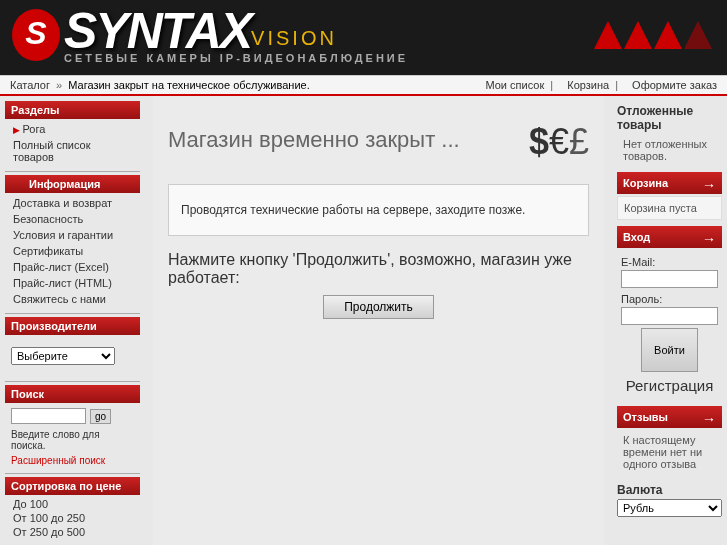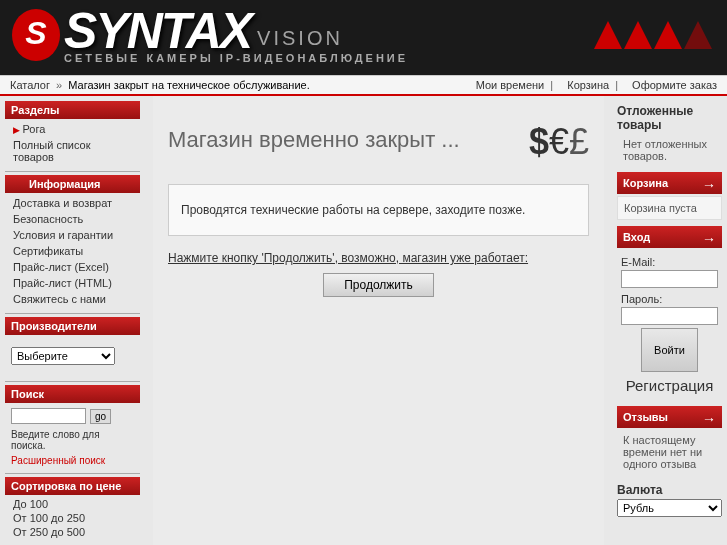--- a/index.html
+++ b/index.html
@@ -34,21 +34,21 @@
     .sidebar-price-item { padding: 1px 8px; font-size: 11px; }
     .sidebar-price-item a { color: #333; text-decoration: none; }
     .divider { border: none; border-top: 1px solid #aaa; margin: 3px 0; }
 
     
     .main-content { flex: 1; padding: 10px 15px; background: #ebebeb; }
     .store-closed-header { display: flex; align-items: center; padding: 10px 0; }
     .store-closed-title { font-size: 22px; color: #666; font-weight: normal; flex: 1; }
     .currency-icon { font-size: 42px; color: #333; margin-left: 20px; }
     .store-message-box { border: 1px solid #ccc; background: #f9f9f9; padding: 18px 12px; margin: 10px 0; font-size: 12px; color: #333; }
-    .store-continue-text { font-size: 12px; color: #333; margin: 15px 0 8px 0; text-decoration: underline; }
+    .store-continue-text { font-size: 16px; color: #333; margin: 15px 0 8px 0; }
     .continue-btn { background: linear-gradient(to bottom, #f0f0f0, #d0d0d0); border: 1px solid #999; padding: 4px 20px; font-size: 12px; cursor: pointer; color: #000; }
 
     
     .right-sidebar { width: 115px; min-width: 115px; padding: 5px; }
     .right-section { margin-bottom: 6px; }
     .right-title { color: #333; font-weight: bold; font-size: 12px; padding: 3px 0 2px 0; }
     .right-title-bar { background: linear-gradient(to bottom, #cc2222, #991111); color: #fff; font-weight: bold; font-size: 11px; padding: 3px 6px; margin-bottom: 2px; display: flex; justify-content: space-between; align-items: center; }
     .right-title-bar .arrow-btn { color: #fff; font-size: 14px; cursor: pointer; }
     .right-content { background: #f5f5f5; border: 1px solid #ddd; padding: 5px 6px; font-size: 11px; color: #555; margin-bottom: 4px; }
     .right-label { font-size: 11px; color: #333; padding: 2px 0; display: block; }
@@ -67,42 +67,42 @@
 <div class="header">
   <div style="display:flex; align-items:center; padding: 6px 10px 0 10px;">
 
     <svg width="52" height="58" viewBox="0 0 52 58">
       <ellipse cx="26" cy="29" rx="24" ry="26" fill="#cc0000"></ellipse>
       <text x="26" y="38" text-anchor="middle" font-size="32" font-weight="900" font-style="italic" fill="white" font-family="Arial">S</text>
     </svg>
     <div style="display:flex; flex-direction:column; margin-left:2px;">
       <div style="display:flex; align-items:flex-end; line-height:1;">
         <span style="color:#fff; font-size:50px; font-weight:900; font-style:italic; letter-spacing:-2px; text-shadow:2px 2px 4px #000; line-height:1;">SYNTAX</span>
-        <span style="color:#a3a3a3; font-size:20px; font-weight:normal; letter-spacing:3px; margin-left:6px; margin-bottom:8px;text-align:center;">VISION</span>
+        <span style="color:#eab308; font-size:20px; font-weight:normal; letter-spacing:3px; margin-bottom:8px;text-align:center;">VISION</span>
       </div>
       <div style="color:#aaa; font-size:11px; letter-spacing:3px; font-weight:bold; margin-top:-4px;">СЕТЕВЫЕ КАМЕРЫ  IP-ВИДЕОНАБЛЮДЕНИЕ</div>
     </div>
 
     <div style="margin-left:auto; display:flex; align-items:center; gap:2px; padding-right:5px;">
       <div style="width:0; height:0; border-left:14px solid transparent; border-right:14px solid transparent; border-bottom:28px solid #cc0000;"></div>
       <div style="width:0; height:0; border-left:14px solid transparent; border-right:14px solid transparent; border-bottom:28px solid #cc0000;"></div>
       <div style="width:0; height:0; border-left:14px solid transparent; border-right:14px solid transparent; border-bottom:28px solid #cc0000;"></div>
       <div style="width:0; height:0; border-left:14px solid transparent; border-right:14px solid transparent; border-bottom:28px solid #cc0000; opacity:0.5;"></div>
     </div>
   </div>
 </div>
 
 <div class="navbar">
   <div class="navbar-left">
     <a href="#">Каталог</a>
     <span class="navbar-sep">»</span>
     <span>Магазин закрыт на техническое обслуживание.</span>
   </div>
   <div class="navbar-right">
-    <a href="#">Мои времени</a>
+    <a href="#">Мои список</a>
     <span class="navbar-sep">|</span>
     <a href="#">Корзина</a>
     <span class="navbar-sep">|</span>
     <a href="#">Оформите заказ</a>
   </div>
 </div>
 
 <div class="main-layout">
 
   <div class="left-sidebar">

